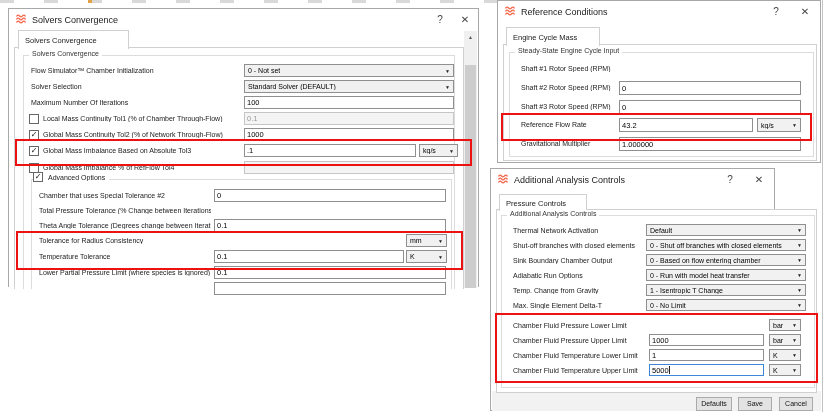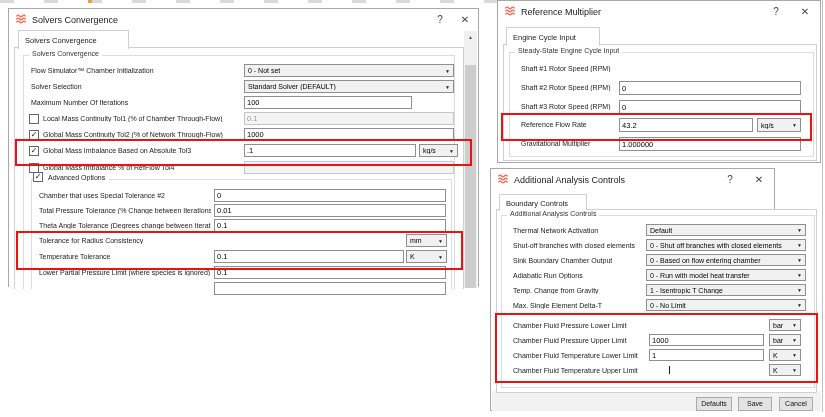--- a/index.html
+++ b/index.html
@@ -85,21 +85,21 @@
       <span class="carrow">▼</span>
     </div>
 
     <div class="lbl" style="left:22px;top:74px;width:200px;">Solver Selection</div>
     <div class="combo" style="left:235px;top:71px;width:210px;">
       <span class="cval">Standard Solver (DEFAULT)</span>
       <span class="carrow">▼</span>
     </div>
 
     <div class="lbl" style="left:22px;top:90px;width:200px;">Maximum Number Of Iterations</div>
-    <input class="fld" style="left: 235px; top: 87px; width: 168px;" value="100">
+    <input class="fld" style="left: 235px; top: 87px; width: 210px;" value="100">
 
     <div class="cbx" style="left:20px;top:105px;"></div>
     <div class="lbl" style="left:34px;top:106px;width:198px;">Local Mass Continuity Tol1 (% of Chamber Through-Flow)</div>
     <input class="fld dis" style="left: 235px; top: 103px; width: 210px;" disabled="" value="0.1">
 
     <div class="cbx" style="left:20px;top:121px;">✓</div>
     <div class="lbl" style="left:34px;top:122px;width:198px;">Global Mass Continuity Tol2 (% of Network Through-Flow)</div>
     <input class="fld" style="left: 235px; top: 119px; width: 210px;" value="1000">
 
     <div class="cbx" style="left:20px;top:137px;">✓</div>
@@ -118,21 +118,20 @@
     <div class="groupbox" style="left:22px;top:170px;width:419px;height:109px;border-bottom:none;"></div>
     <div class="legend" style="left:24px;top:163px;">
       <span class="cbx" style="position:static;">✓</span>
       <span class="lbl" style="position:static;">Advanced Options</span>
     </div>
 
     <div class="lbl" style="left:30px;top:183px;width:172px;">Chamber that uses Special Tolerance #2</div>
     <input class="fld" style="left: 205px; top: 180px; width: 232px;" value="0">
 
     <div class="lbl" style="left:30px;top:198px;width:172px;">Total Pressure Tolerance (% Change between Iterations)</div>
-    <input class="fld" style="left: 205px; top: 195px; width: 232px;" value="0.01">
 
     <div class="lbl" style="left:30px;top:213px;width:172px;">Theta Angle Tolerance (Degrees change between Iterations)</div>
     <input class="fld" style="left: 205px; top: 210px; width: 232px;" value="0.1">
 
     <div class="lbl" style="left:30px;top:228px;width:172px;">Tolerance for Radius Consistency</div>
     <div class="combo" style="left:397px;top:225px;width:41px;">
       <span class="cval">mm</span>
       <span class="carrow">▼</span>
     </div>
 
@@ -154,26 +153,26 @@
     <div class="titlebar">
       <span class="app-icon">
         <svg width="11" height="10" viewBox="0 0 11 10">
             <g fill="none" stroke="#f26649" stroke-width="1.2" stroke-linecap="round">
           <path d="M0.8 2 q1.4 -1.6 2.8 0 q1.4 1.6 2.8 0 q1.4 -1.6 2.8 0"></path>
           <path d="M0.8 5 q1.4 -1.6 2.8 0 q1.4 1.6 2.8 0 q1.4 -1.6 2.8 0"></path>
           <path d="M0.8 8 q1.4 -1.6 2.8 0 q1.4 1.6 2.8 0 q1.4 -1.6 2.8 0"></path>
         </g>
           </svg>
       </span>
-      <span>Reference Multiplier</span>
+      <span>Reference Conditions</span>
     </div>
     <div class="tb-btn" style="right:36px;">?</div>
     <div class="tb-btn" style="right:7px;">✕</div>
 
-    <div class="tab" style="left:8px;top:26px;width:80px;height:18px;">Engine Cycle Input</div>
+    <div class="tab" style="left:8px;top:26px;width:80px;height:18px;">Engine Cycle Mass</div>
     <div class="pane" style="left:5px;top:43px;width:312px;height:115px;"></div>
     <div class="groupbox" style="left:11px;top:51px;width:303px;height:103px;"></div>
     <div class="group-label" style="left:17px;top:46px;">Steady-State Engine Cycle Input</div>
 
     <div class="lbl" style="left:23px;top:64px;width:96px;">Shaft #1 Rotor Speed (RPM)</div>
 
     <div class="lbl" style="left:23px;top:83px;width:96px;">Shaft #2 Rotor Speed (RPM)</div>
     <input class="fld" style="left: 121px; top: 80px; width: 182px; height: 14px;" value="0">
 
     <div class="lbl" style="left:23px;top:102px;width:96px;">Shaft #3 Rotor Speed (RPM)</div>
@@ -200,21 +199,21 @@
           <path d="M0.8 5 q1.4 -1.6 2.8 0 q1.4 1.6 2.8 0 q1.4 -1.6 2.8 0"></path>
           <path d="M0.8 8 q1.4 -1.6 2.8 0 q1.4 1.6 2.8 0 q1.4 -1.6 2.8 0"></path>
         </g>
           </svg>
       </span>
       <span>Additional Analysis Controls</span>
     </div>
     <div class="tb-btn" style="right:36px;">?</div>
     <div class="tb-btn" style="right:7px;">✕</div>
 
-    <div class="tab" style="left:8px;top:25px;width:74px;height:16px;">Boundary Controls</div>
+    <div class="tab" style="left:8px;top:25px;width:74px;height:16px;">Pressure Controls</div>
     <div class="pane" style="left:5px;top:40px;width:319px;height:182px;"></div>
     <div class="groupbox" style="left:10px;top:46px;width:312px;height:171px;"></div>
     <div class="group-label" style="left:16px;top:41px;">Additional Analysis Controls</div>
 
     <div class="lbl" style="left:22px;top:58px;width:130px;">Thermal Network Activation</div>
     <div class="combo" style="left:155px;top:55px;width:160px;height:12px;">
       <span class="cval">Default</span>
       <span class="carrow">▼</span>
     </div>
     <div class="lbl" style="left:22px;top:73px;width:130px;">Shut-off branches with closed elements</div>
@@ -254,20 +253,21 @@
       <span class="cval">bar</span>
       <span class="carrow">▼</span>
     </div>
     <div class="lbl" style="left:22px;top:183px;width:132px;">Chamber Fluid Temperature Lower Limit</div>
     <input class="fld" style="left: 158px; top: 180px; width: 115px; height: 12px;" value="1">
     <div class="combo" style="left:278px;top:180px;width:32px;height:12px;">
       <span class="cval">K</span>
       <span class="carrow">▼</span>
     </div>
     <div class="lbl" style="left:22px;top:198px;width:132px;">Chamber Fluid Temperature Upper Limit</div>
+    <input class="fld focus" style="left: 158px; top: 195px; width: 115px; height: 12px;" value="5000">
     <div class="caret" style="left:178px;top:197px;height:8px;"></div>
     <div class="combo" style="left:278px;top:195px;width:32px;height:12px;">
       <span class="cval">K</span>
       <span class="carrow">▼</span>
     </div>
     <div class="hl" style="left:4px;top:144px;width:319px;height:66px;"></div>
 
     <div class="abs" style="left:1px;top:222px;width:329px;height:20px;background:#f2f2f2;"></div>
     <div class="btn" style="left:205px;top:228px;width:36px;">Defaults</div>
     <div class="btn" style="left:247px;top:228px;width:34px;">Save</div>

